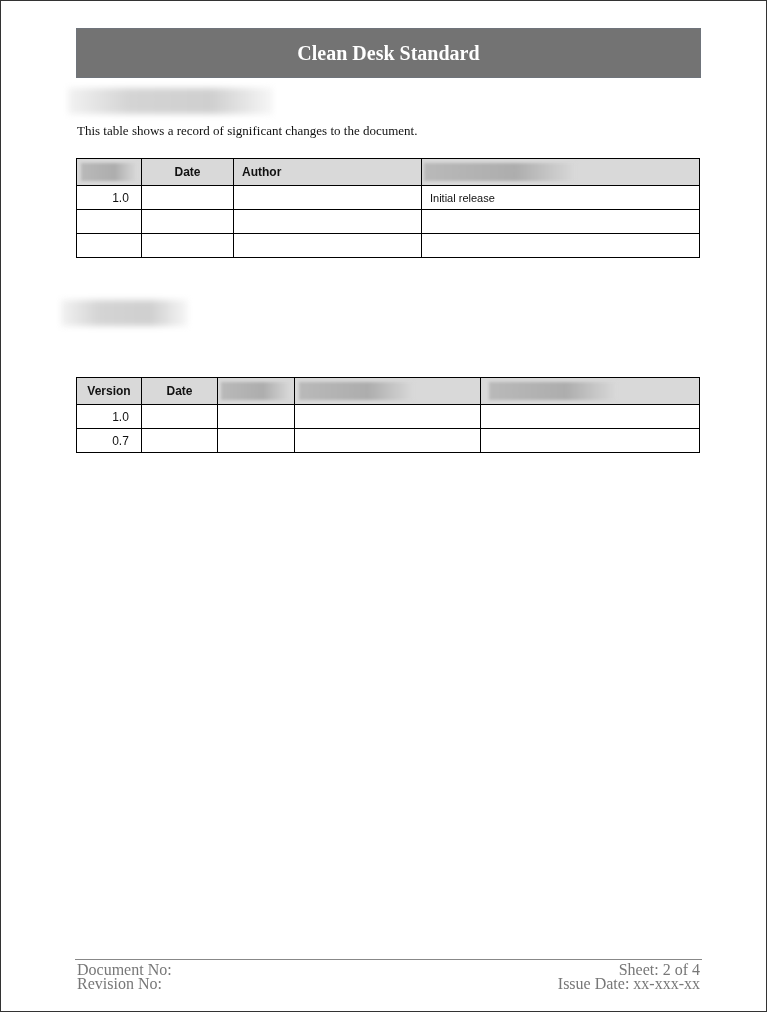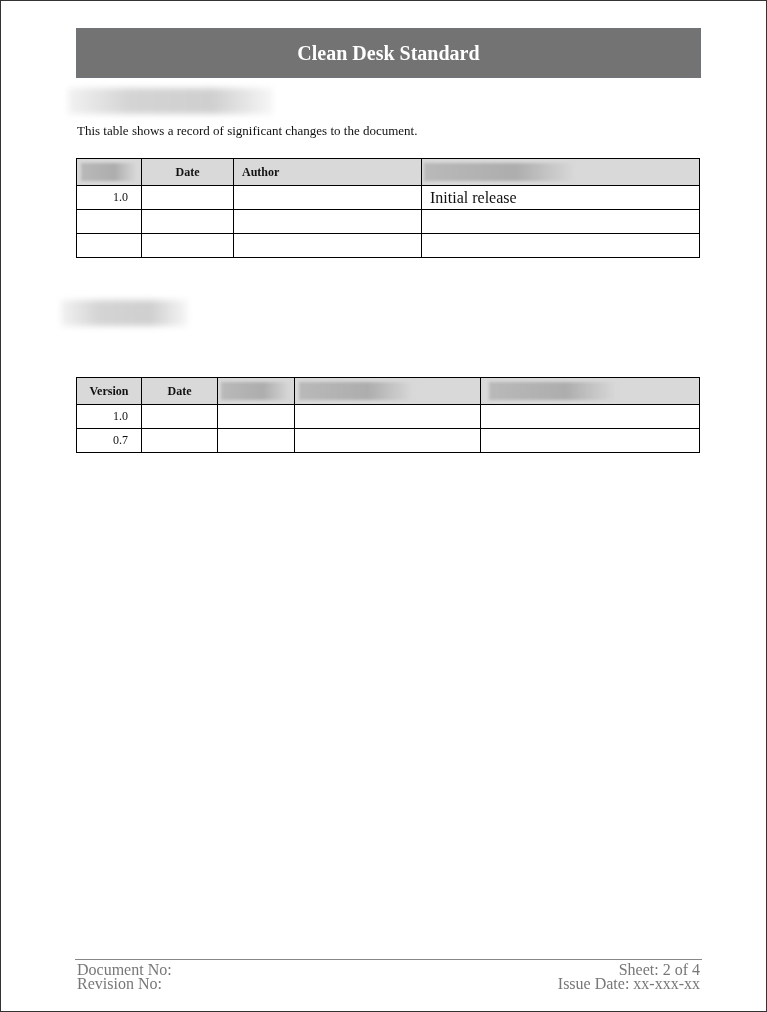--- a/index.html
+++ b/index.html
@@ -2,21 +2,21 @@
 <html><head>
 <meta charset="utf-8">
 <style>
   html, body { margin:0; padding:0; }
   body { width:767px; height:1012px; background:#fff; position:relative; font-family:"DejaVu Serif", serif; color:#111; overflow:hidden; }
   .page { position:absolute; left:0; top:0; width:765px; height:1010px; border:1px solid #333; background:#fff; }
   .title-bar { position:absolute; left:75px; top:27px; width:623px; height:48px; background:#737373; border:1px solid #6f747b; display:flex; align-items:center; justify-content:center; }
   .title-bar span { color:#fff; font-weight:bold; font-size:20px; font-family:"Liberation Serif", serif; }
   .blur-heading { position:absolute; height:26px; background:linear-gradient(90deg,#f2f2f2 0%,#d4d4d4 30%,#cfcfcf 70%,#f7f7f7 100%); filter:blur(3px); }
   .intro { position:absolute; left:76px; font-size:13px; font-family:"Liberation Serif", serif; }
-  table { position:absolute; left:75px; border-collapse:collapse; width:624px; font-size:12px; font-family:Liberation Serif, serif; }
+  table { position:absolute; left:75px; border-collapse:collapse; width:624px; font-size:12px; font-family:Liberation Sans, sans-serif; }
   th, td { border:1px solid #000; height:23px; padding:0 8px; }
   th { background:#d9d9d9; height:26px; font-weight:bold; }
   td.c { text-align:center;padding-left:31px; }
   .blur-cell { display:block; height:18px; background:linear-gradient(90deg,#b9b9b9 0%,#adadad 60%,#d9d9d9 100%); filter:blur(1.5px); }
   .footer-line { position:absolute; left:74px; top:958px; width:627px; border-top:1px solid #888; }
   .foot { position:absolute; font-size:16px; color:#777; font-family:"Liberation Serif", serif; }
 </style>
 </head>
 <body>
 
@@ -44,21 +44,21 @@
       <th>Date</th>
       <th style="text-align:left;">Author</th>
       <th style="padding:0 2px;">
             <span class="blur-cell" style="width:152px;"></span>
           </th>
     </tr>
     <tr>
       <td class="c">1.0</td>
       <td></td>
       <td></td>
-      <td style="font-size:16px;">Initial release</td>
+      <td style="font-size:11px;">Initial release</td>
     </tr>
     <tr>
       <td class="c"></td>
       <td></td>
       <td></td>
       <td></td>
     </tr>
     <tr>
       <td class="c"></td>
       <td></td>

